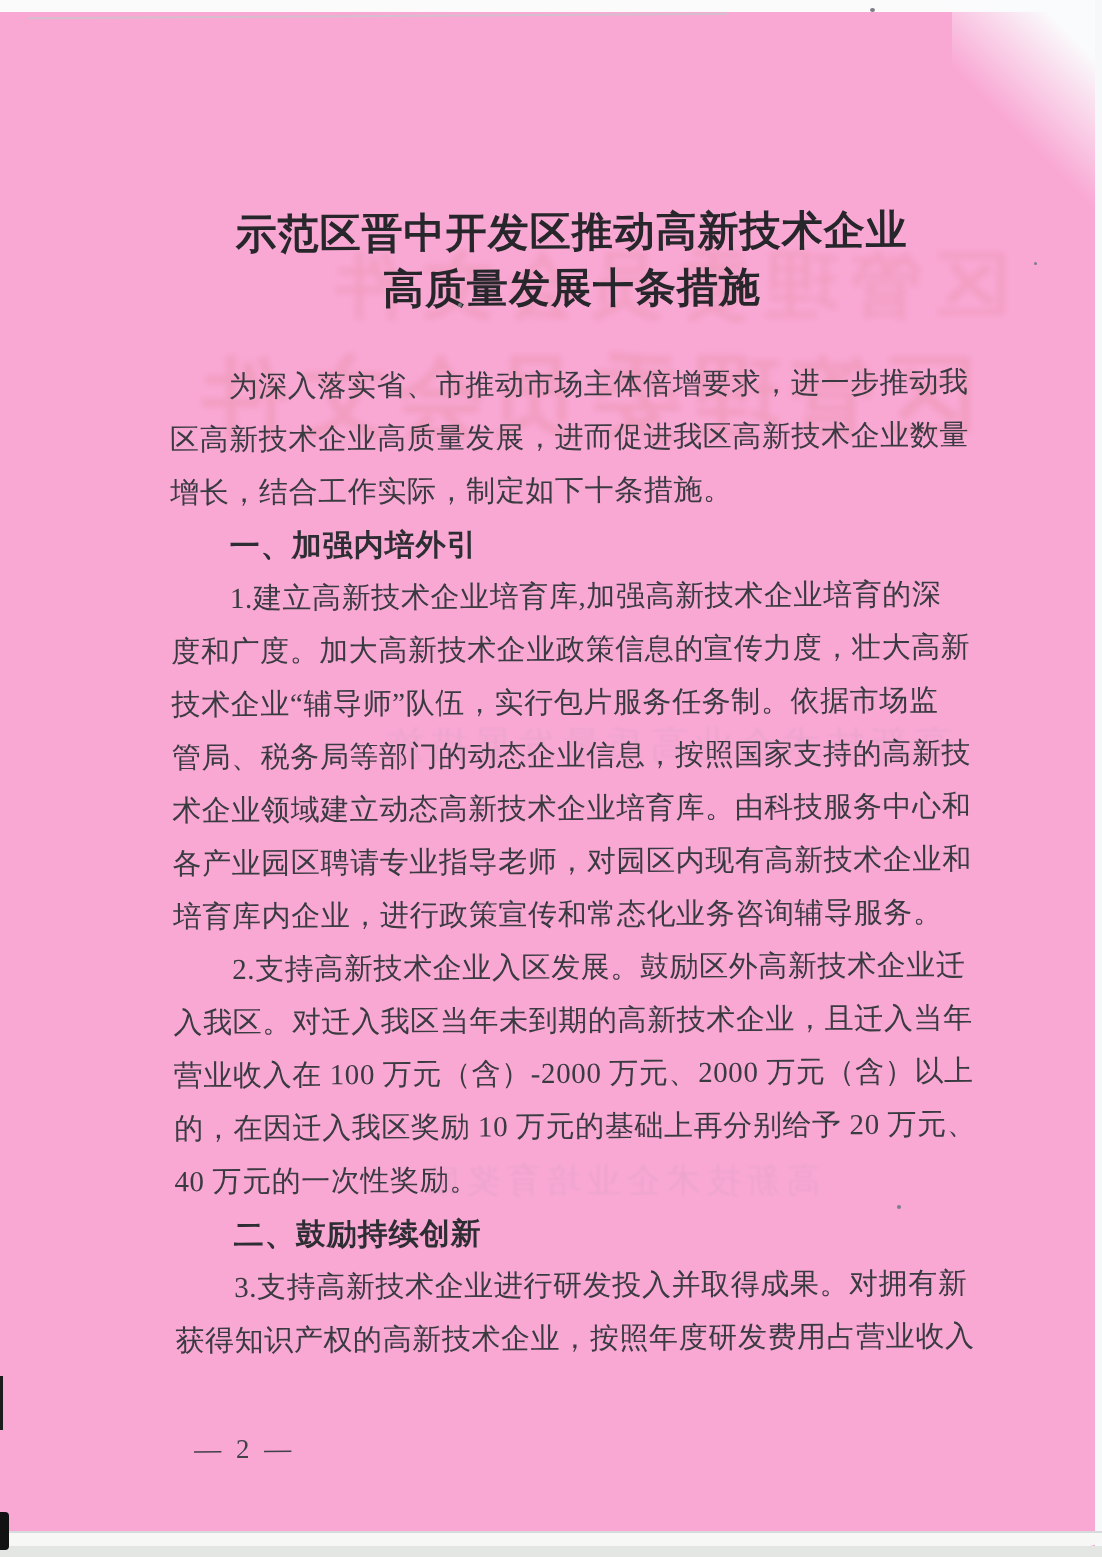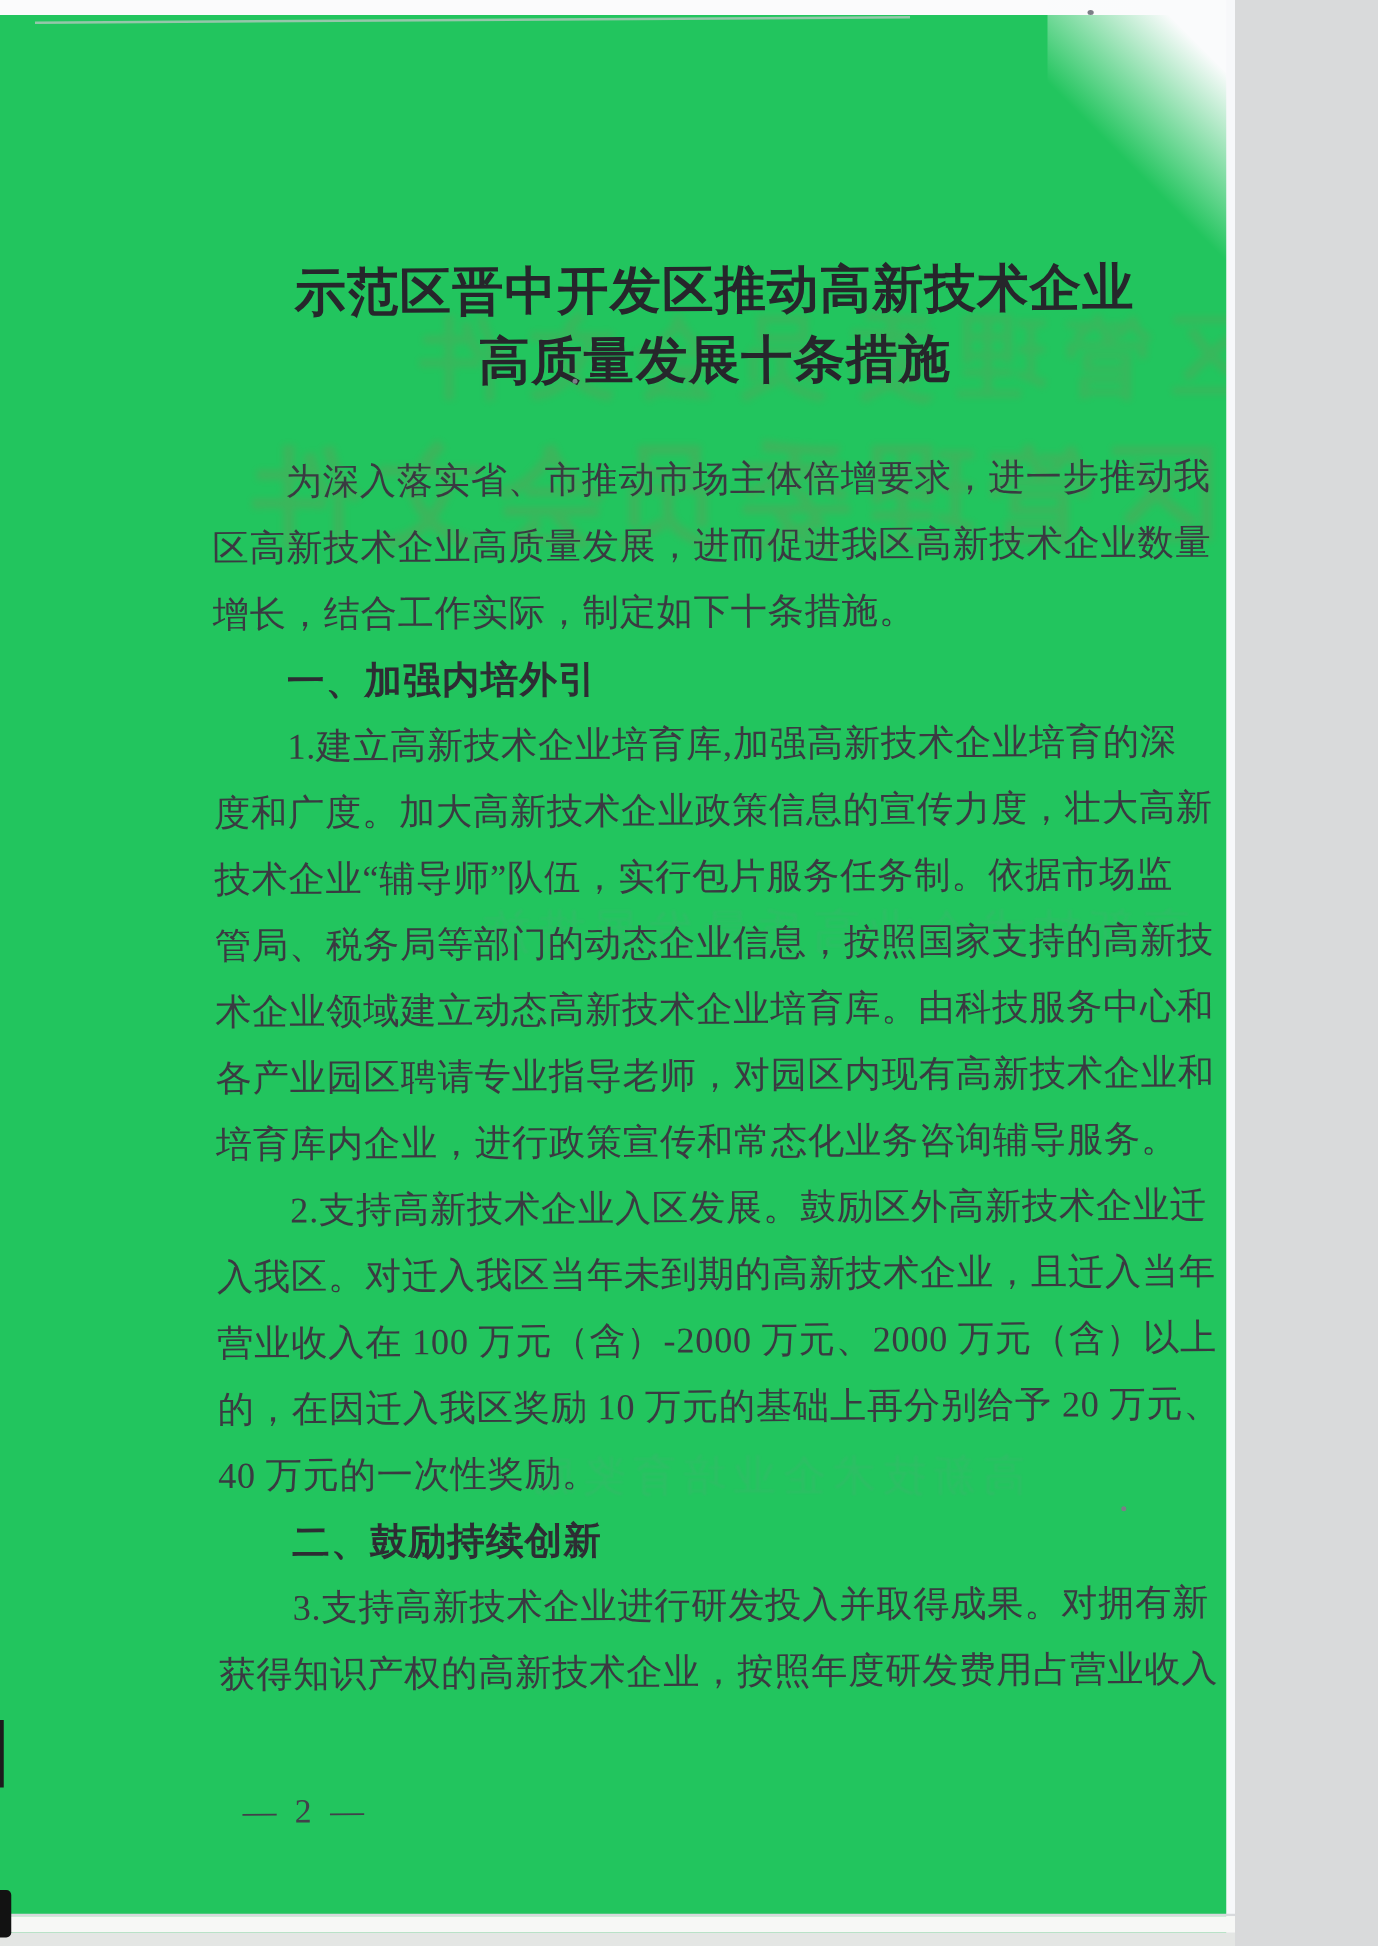--- a/index.html
+++ b/index.html
@@ -1,19 +1,19 @@
 <!DOCTYPE html>
 <html><head>
 <meta charset="utf-8">
 <style>
   html,body{margin:0;padding:0;background:#d9dadb;}
   .scan{
     position:relative;
-    width:988px;height:1557px;
-    background:#22c55e;
+    width:1102px;height:1557px;
+    background:#f9a8d4;
     overflow:hidden;
     font-family:"Liberation Serif","DejaVu Serif",serif;
   }
   
   .strip-top{position:absolute;left:0;top:0;width:1102px;height:12px;background:#fbfbfc;}
   .edge-line-top{position:absolute;left:28px;top:15px;width:700px;height:2px;background:#c6c8cb;opacity:.7;transform:rotate(-.35deg);}
   .strip-right{position:absolute;right:0;top:0;width:7px;height:1557px;background:#f7f8fa;}
   .corner-tr{position:absolute;right:0;top:0;width:150px;height:210px;background:linear-gradient(225deg,#fafbfc 18%,rgba(250,251,252,0) 60%);}
   .bottom-edge-line{position:absolute;left:0;top:1531px;width:1102px;height:2px;background:#d8dadd;}
   .strip-bottom1{position:absolute;left:0;top:1533px;width:1102px;height:13px;background:#f7f8f6;border-radius:0 0 14px 0;}

